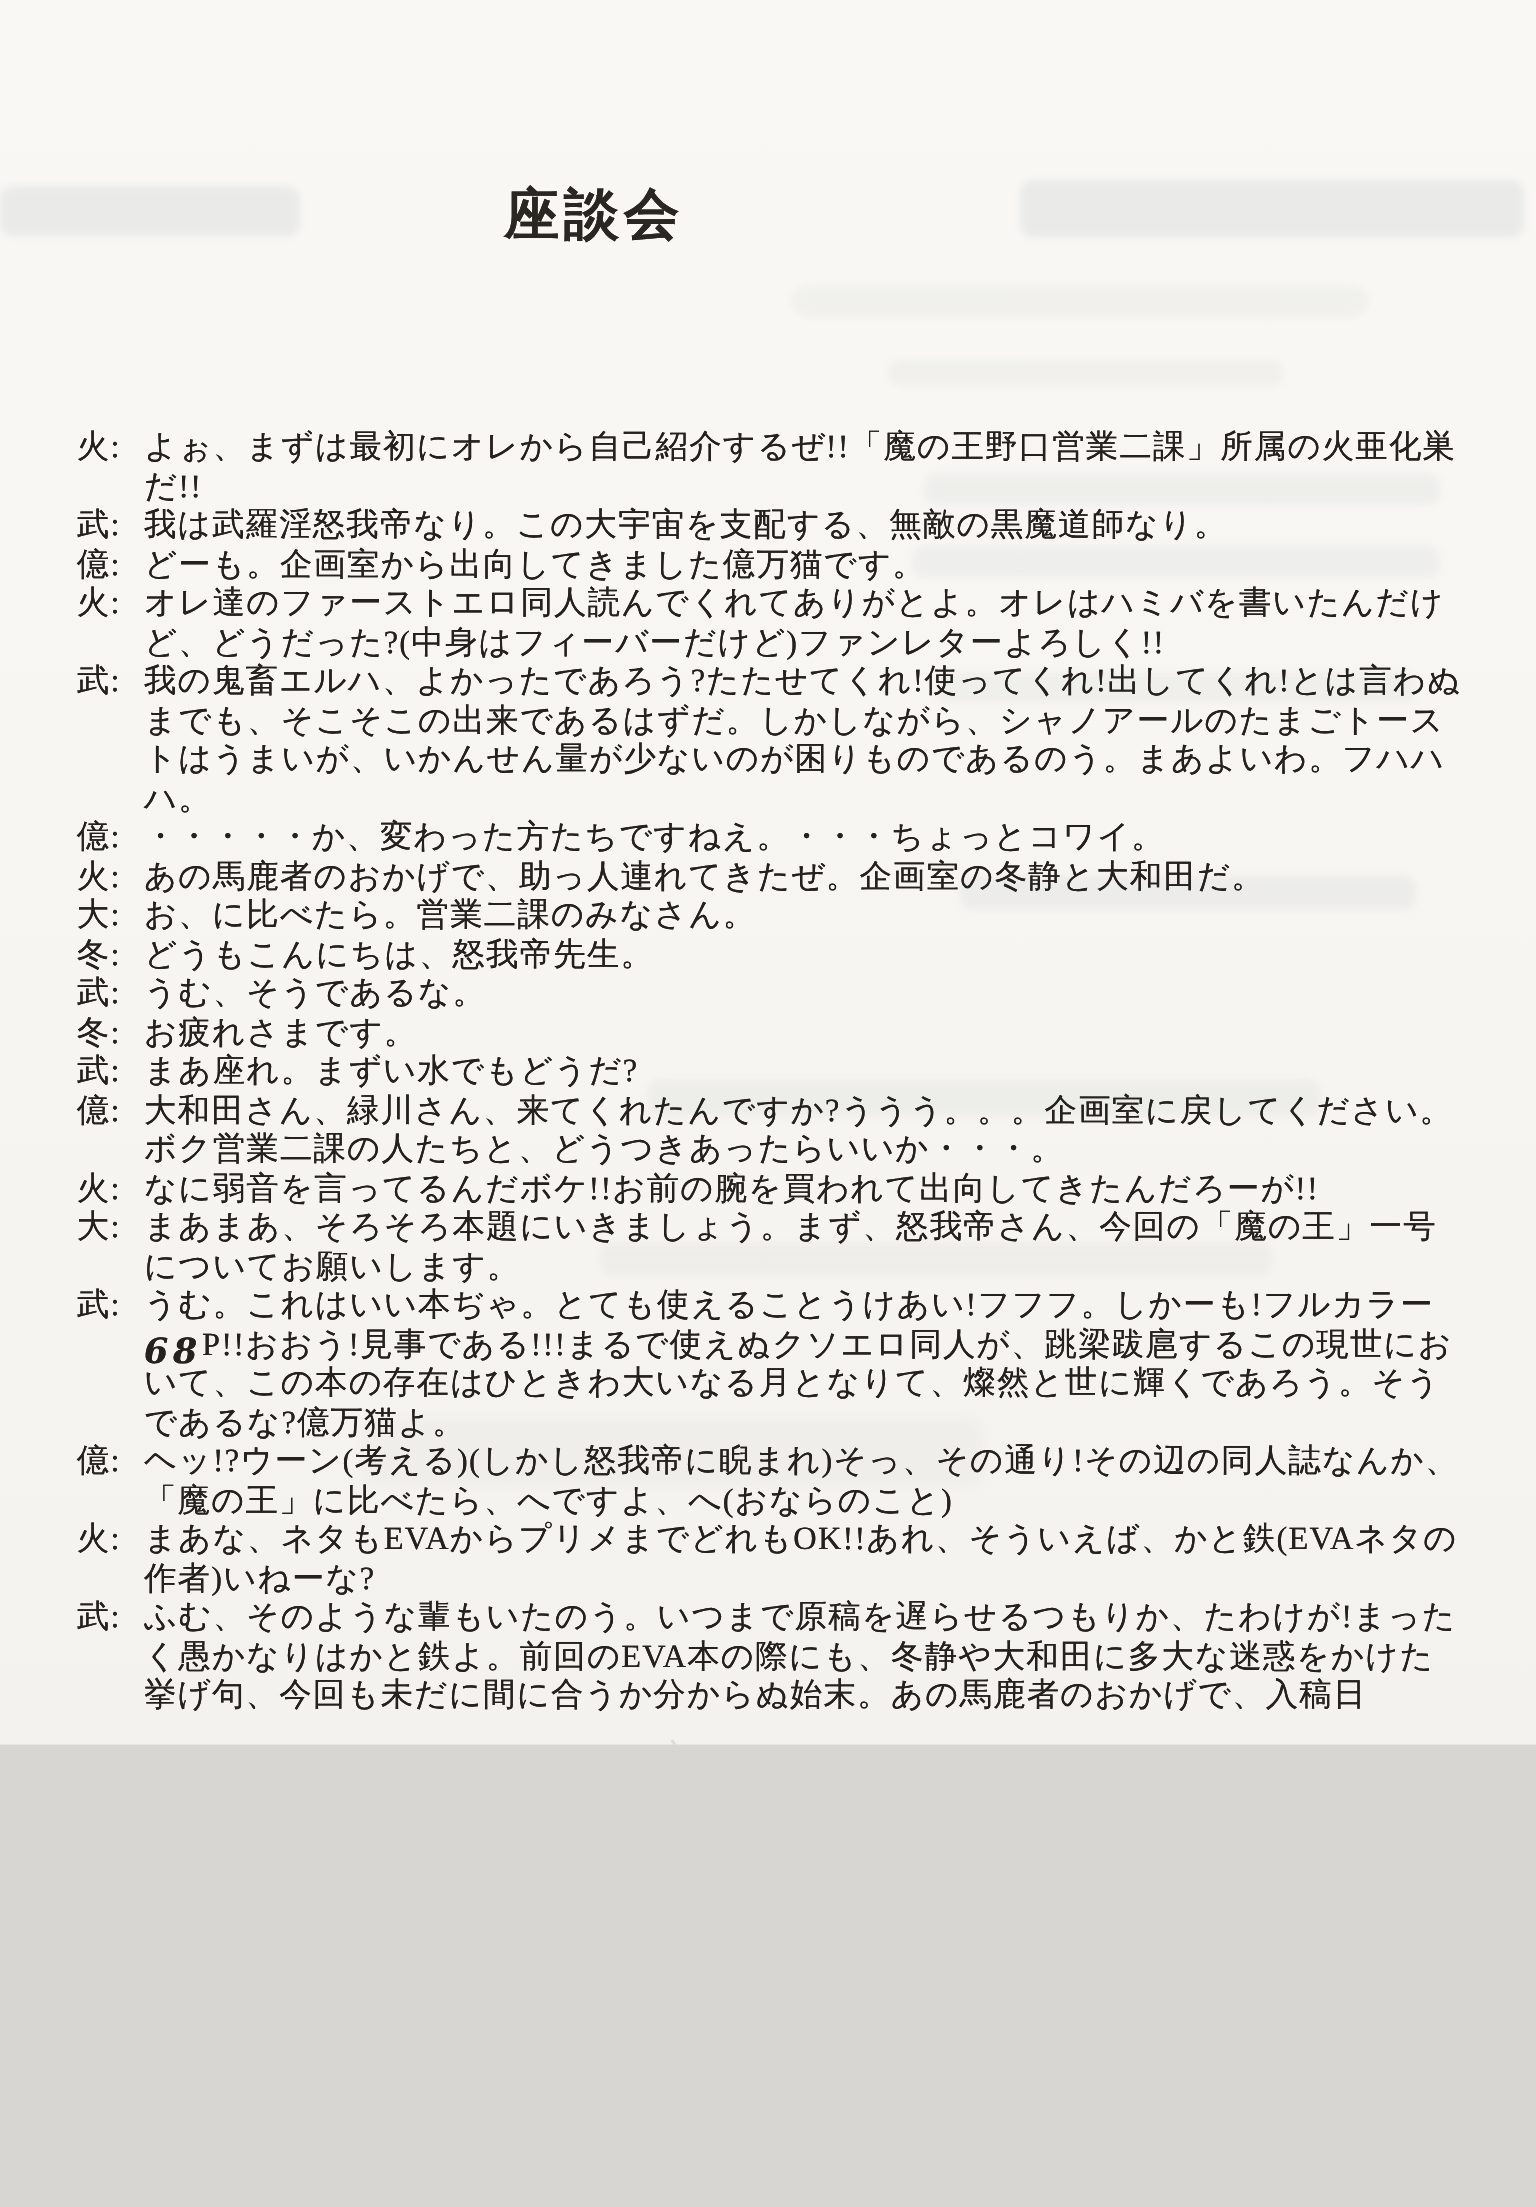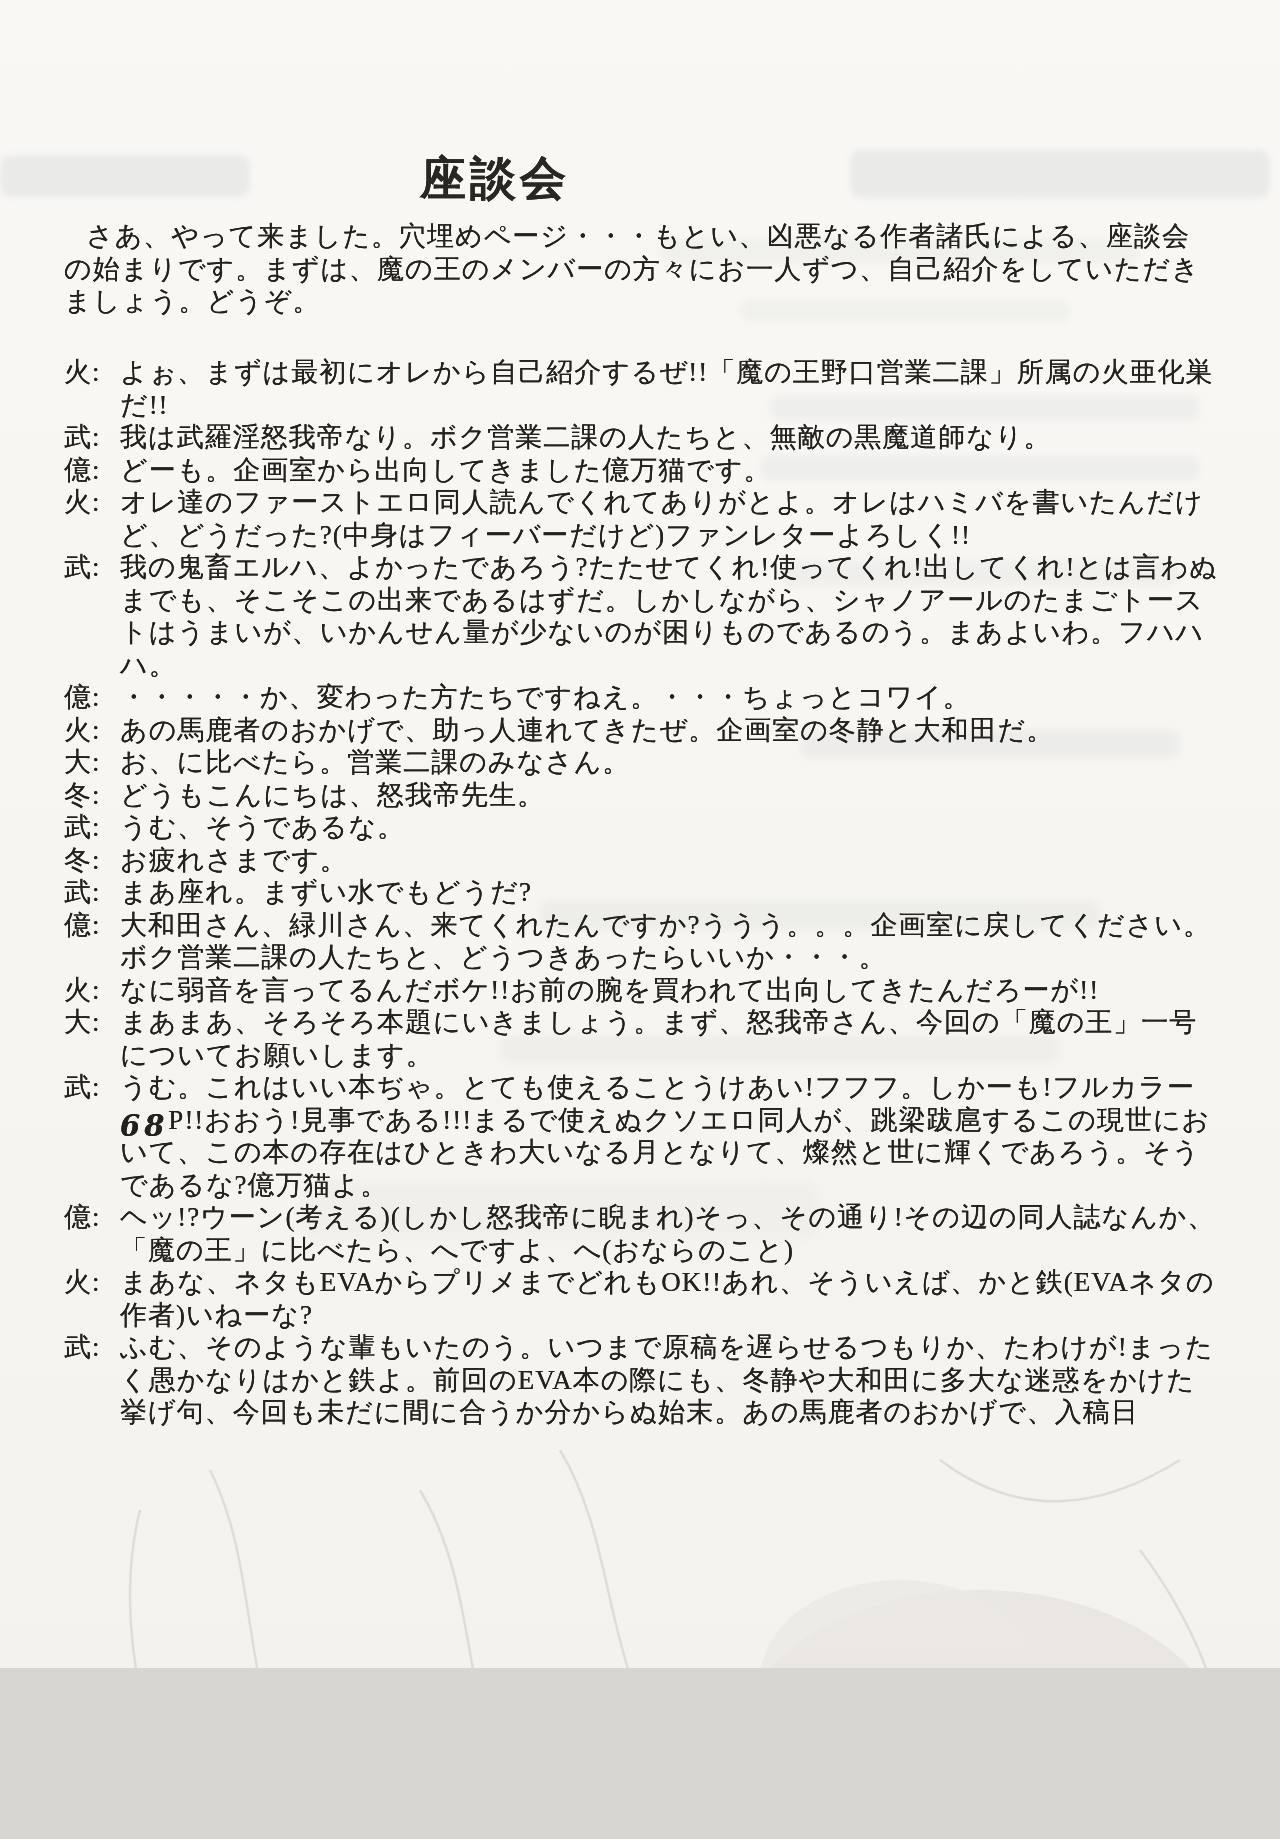--- a/index.html
+++ b/index.html
@@ -1,18 +1,18 @@
 <!DOCTYPE html>
 <html><head>
 <meta charset="utf-8">
 <style>
   html,body{margin:0;padding:0;background:#d8d6d2;}
   .page{
     position:relative;
-    width:1280px;height:1668px;
+    width:1280px;height:1454px;
     background:linear-gradient(180deg,#f9f8f5 0%,#f7f5f1 60%,#f4f2ee 100%);
     overflow:hidden;
     font-family:"Liberation Serif","DejaVu Serif",serif;
     color:#25211e;
   }
   .ink{ text-shadow:0 0 0.5px currentColor; }
   .doc-title{
     position:absolute; left:420px; top:148px;
     font-size:46px; font-weight:bold; letter-spacing:4px;
     color:#2a2622;
@@ -72,31 +72,30 @@
       <path d="M940 30 C 1020 90, 1100 80, 1180 30"></path>
       <path d="M1140 120 C 1200 200, 1240 300, 1230 400"></path>
       <path d="M60 300 C 200 280, 360 320, 520 300"></path>
     </g>
     <ellipse cx="980" cy="330" rx="250" ry="170" fill="#e0ddd8" opacity="0.9"></ellipse>
     <ellipse cx="900" cy="250" rx="140" ry="100" fill="#e4e1dc" opacity="0.8"></ellipse>
   </svg>
 
   <div class="doc-title ink">座談会</div>
 
-  <div class="intro ink">さあ、やって来ました。穴埋めページ・・・もとい、凶悪なる作者諸氏による、座談会の始まりです。まずは、魔の王のメンバーの方々にお一人ずつ、自己紹介をしていただきましょう。どうぞ。</div>
 
   <div class="dialogue ink">
   <div class="entry">
     <span class="spk">火:</span>
     <div class="txt"><span>よぉ、まずは最初にオレから自己紹介するぜ!!「魔の王野口営業二課」所属の火亜化巣だ!!</span></div>
   </div>
 
   <div class="entry">
     <span class="spk">武:</span>
-    <div class="txt"><span>我は武羅淫怒我帝なり。ボク営業二課の人たちと、無敵の黒魔道師なり。</span></div>
+    <div class="txt"><span>我は武羅淫怒我帝なり。この大宇宙を支配する、無敵の黒魔道師なり。</span></div>
   </div>
 
   <div class="entry">
     <span class="spk">億:</span>
     <div class="txt"><span>どーも。企画室から出向してきました億万猫です。</span></div>
   </div>
 
   <div class="entry">
     <span class="spk">火:</span>
     <div class="txt"><span>オレ達のファーストエロ同人読んでくれてありがとよ。オレはハミバを書いたんだけど、どうだった?(中身はフィーバーだけど)ファンレターよろしく!!</span></div>

